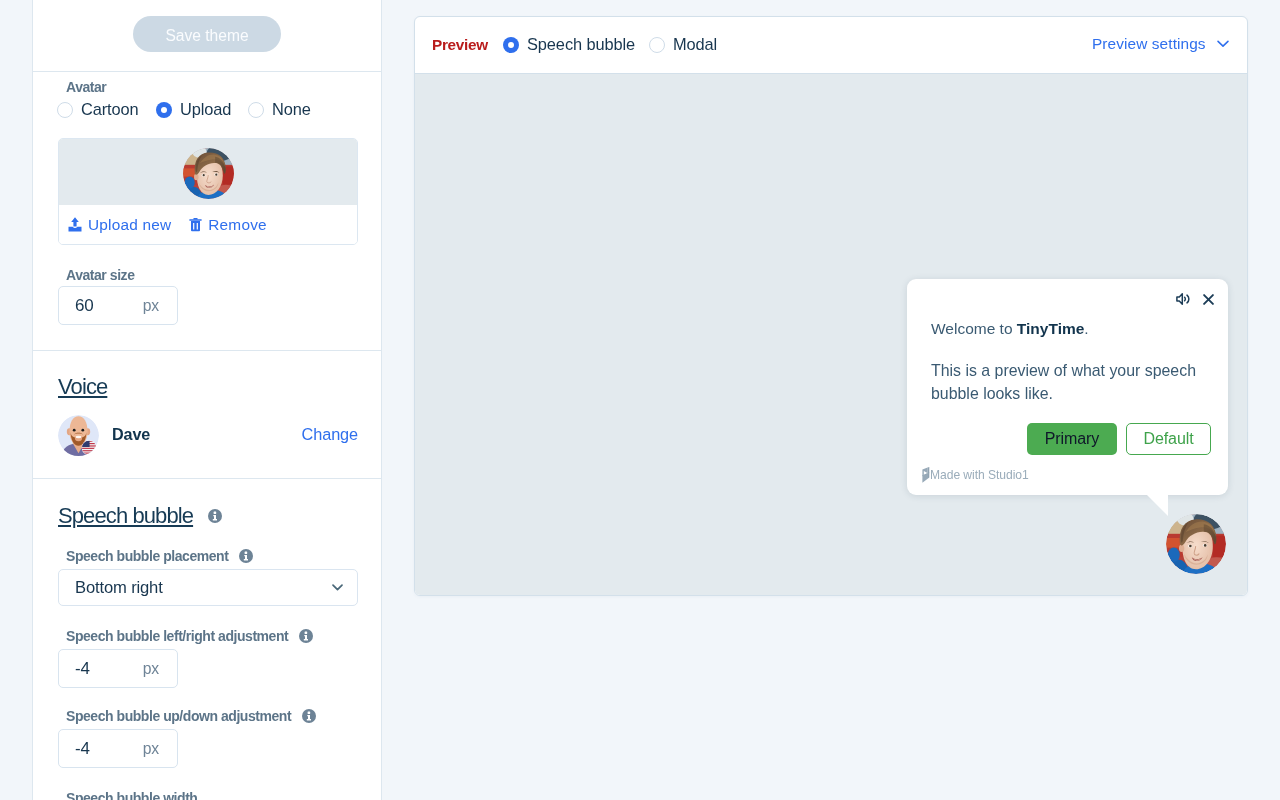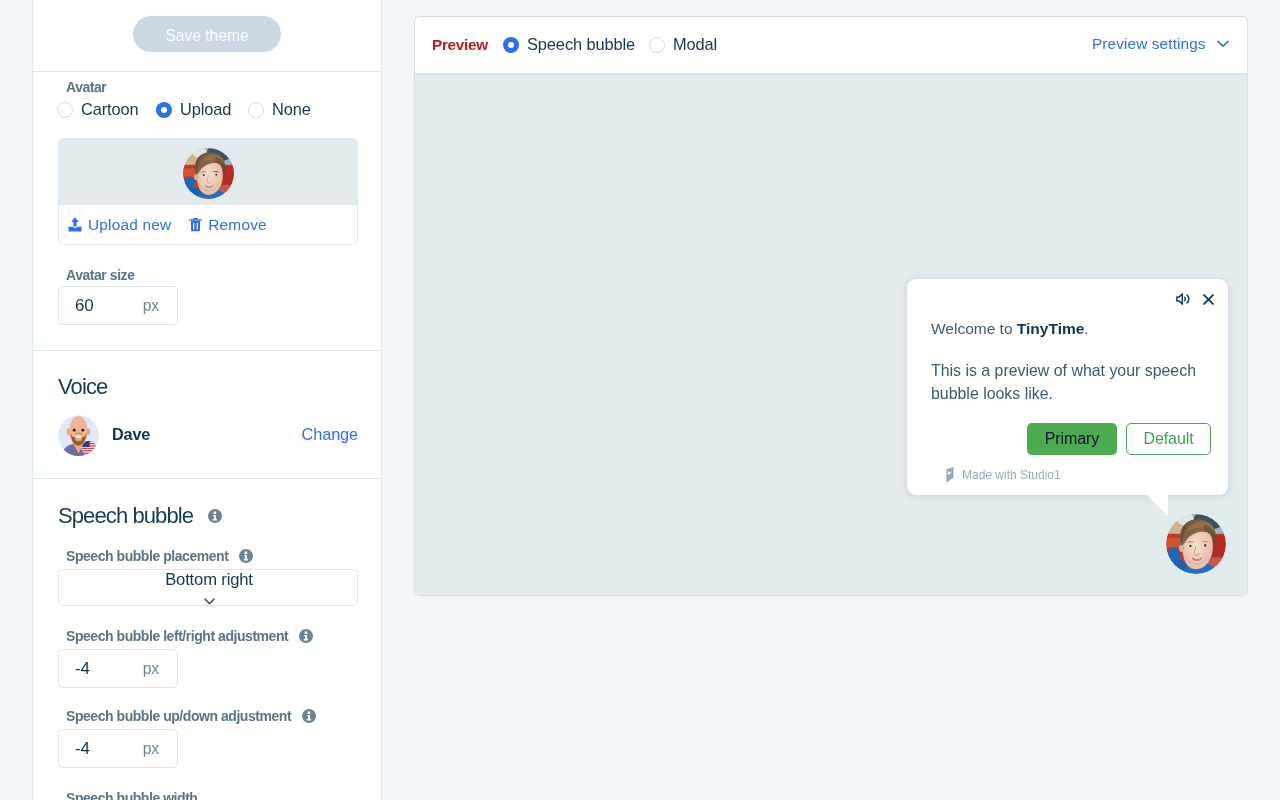--- a/index.html
+++ b/index.html
@@ -36,27 +36,27 @@
   .upload-actions { height:39px; display:flex; align-items:center; padding-left:9px; background:#fff; }
   .ulink { display:flex; align-items:center; color:#2f6fed; font-size:15.4px; letter-spacing:.2px; }
   .ulink .icon-slot { display:inline-flex; align-items:center; margin-right:6px; }
 
   .numbox { position:absolute; height:39px; border:1px solid #d8e4ef; border-radius:5px;
             display:flex; align-items:center; justify-content:space-between;
             padding:0 18px 0 16px; background:#fff; }
   .numval { font-size:17px; color:#18364f; letter-spacing:-.2px; }
   .numunit { font-size:15.7px; color:#6f8497; letter-spacing:-.2px; }
 
-  h2.sectitle { font-size:22px; color:#173b55; font-weight:400; letter-spacing:-.9px; }
+  h2.sectitle { font-size:22px; color:#173b55; font-weight:400; letter-spacing:-.9px;text-decoration:underline; }
   .sidebar > h2.sectitle { position:absolute; }
   .title-row { position:absolute; display:flex; align-items:center; gap:15px; }
 
   .selbox { position:absolute; height:37px; border:1px solid #dae5f0; border-radius:5px;
             display:flex; align-items:center; justify-content:space-between;
-            padding:0 14px 0 16px; background:#fff;flex-direction:column; }
+            padding:0 14px 0 16px; background:#fff; }
   .selval { font-size:16.6px; color:#18364f; letter-spacing:-.15px; }
 
   .info-i { display:inline-flex; align-items:center; flex:none; }
 
   .voice-row { position:absolute; left:25px; top:414px; width:300px; height:41px;
                display:flex; align-items:center; }
   .voice-avatar { width:41px; height:41px; display:block; flex:none; }
   .voice-name { font-size:16.2px; color:#12344d; font-weight:700; margin-left:14px; letter-spacing:-.15px; }
   .voice-change { margin-left:auto; color:#2f6fed; font-size:16.3px; letter-spacing:-.1px; }
 
@@ -88,21 +88,21 @@
   .bubble-body { position:absolute; left:24px; top:79.5px; width:272px; font-size:15.9px;
                  color:#3a5a72; line-height:23px; }
   .bubble-buttons { position:absolute; left:120px; top:144px; display:flex; gap:9px; }
   .btn-primary { width:90px; height:32px; border-radius:5px; background:#4cab51; border:none;
                  color:#0f172a; font-size:16px; font-family:"Liberation Sans", sans-serif;
                  letter-spacing:-.1px; }
   .btn-default { width:85px; height:32px; border-radius:5px; background:#fff;
                  border:1.2px solid #46a84f; color:#3ea24a; font-size:16px;
                  font-family:"Liberation Sans", sans-serif; letter-spacing:-.1px; }
   .bubble-badge { position:absolute; left:15px; top:188px; display:flex; align-items:center;
-                  gap:8px; font-size:12.1px; color:#9aacba; letter-spacing:-.05px;margin-left:24px; }
+                  font-size:12.1px; color:#9aacba; letter-spacing:-.05px; }
   .chev { display:flex; align-items:center; }
   .icon-slot, .info-i { display:inline-flex; align-items:center; }
   .photo-avatar { display:block; border-radius:50%; overflow:hidden; }
   .photo-avatar svg { display:block; width:100%; height:100%; filter:blur(.55px) saturate(.98); }
   .av52 { width:51px; height:51px; margin-top:2px; }
   .av60 { width:60px; height:60px; }
   .voice-avatar { width:40px; height:40px; border-radius:50%; display:block; }
 </style>
 </head>
 <body>

